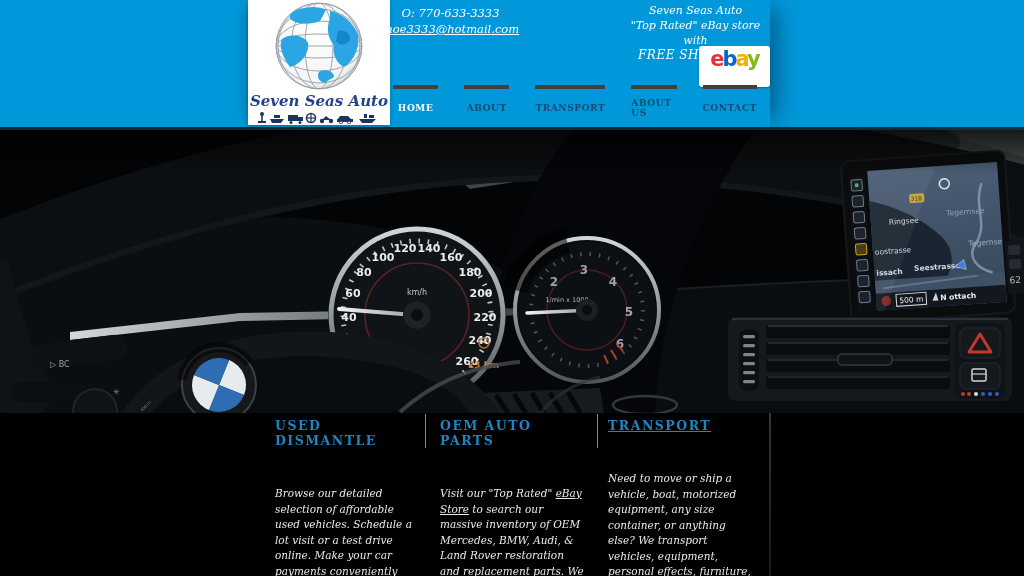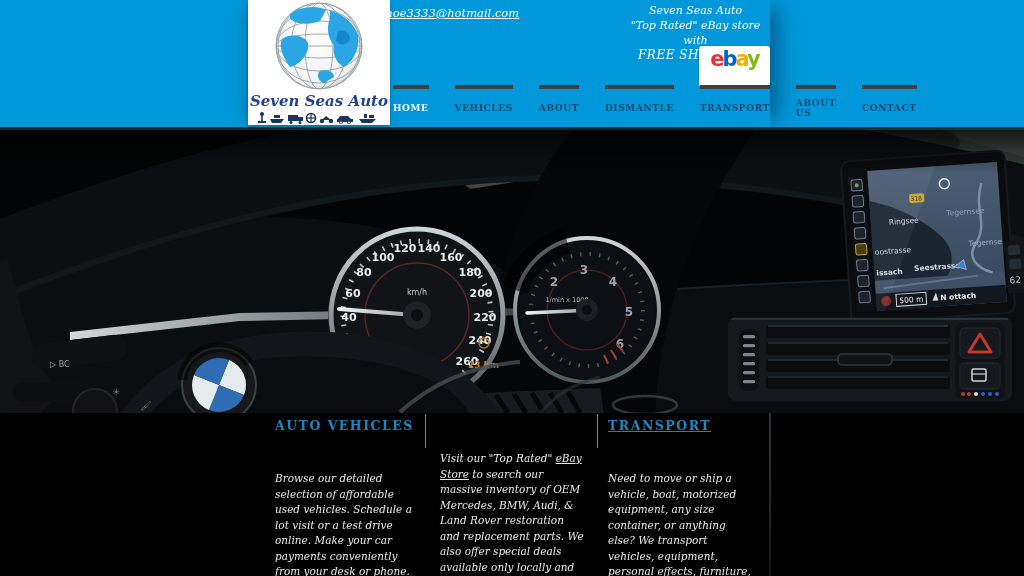--- a/index.html
+++ b/index.html
@@ -109,37 +109,36 @@
           <circle cx="85" cy="11.5" r="1.5" fill="#fff" stroke="#1d3461"></circle>
             <circle cx="93" cy="11.5" r="1.5" fill="#fff" stroke="#1d3461"></circle>
 
           <path d="M103 8 L120 8 L116 12 L106 12 Z"></path>
             <rect x="108" y="3" width="3" height="4"></rect>
             <rect x="113" y="4" width="5" height="3"></rect>
         </svg>
       </div>
 
       <div class="contact">
+        <div>O: 770-633-3333</div>
         <div><a href="#">moe3333@hotmail.com</a></div>
       </div>
 
       <div class="promo">
         <div>Seven Seas Auto</div>
         <div>"Top Rated" eBay store with</div>
         <div class="free">FREE SHIPPING!</div>
       </div>
       <div class="ebay-box">
         <span style="color:#e53238">e</span><span style="color:#0064d2">b</span><span style="color:#f5af02">a</span><span style="color:#86b817">y</span>
       </div>
 
       <div class="nav">
         <div class="nav-tab active">HOME</div>
-        <div class="nav-tab">VEHICLES</div>
         <div class="nav-tab">ABOUT</div>
-        <div class="nav-tab">DISMANTLE</div>
         <div class="nav-tab">TRANSPORT</div>
         <div class="nav-tab">ABOUT US</div>
         <div class="nav-tab">CONTACT</div>
       </div>
     </div>
   </div>
 
   <div class="hero">
   <svg width="1024" height="287" viewBox="0 0 1024 287">
     <defs>
@@ -391,25 +390,26 @@
     <rect x="0" y="0" width="1024" height="3" fill="#1d3d4d" opacity="0.65"></rect>
   </svg>
   </div>
 
   <div class="bottom">
     <div class="vsep" style="left:425px"></div>
     <div class="vsep" style="left:597px"></div>
     <div class="redge"></div>
 
     <div class="col" style="left:275px;width:140px">
-      <div class="col-title">AUTO VEHICLES</div>
+      <div class="col-title">USED DISMANTLE</div>
       <div class="col-body">Browse our detailed selection of affordable used vehicles. Schedule a lot visit or a test drive online. Make your car payments conveniently from your desk or phone.</div>
     </div>
 
     <div class="col" style="left:440px;width:145px">
+      <div class="col-title">OEM AUTO PARTS</div>
       <div class="col-body"><span>Visit our "Top Rated" </span><a href="#">eBay Store</a><span> to search our massive inventory of OEM Mercedes, BMW, Audi, &amp; Land Rover restoration and replacement parts. We also offer special deals available only locally and online at SevenSeasAuto.com</span></div>
     </div>
 
     <div class="col" style="left:608px;width:145px">
       <div class="col-title link">TRANSPORT</div>
       <div class="col-body">Need to move or ship a vehicle, boat, motorized equipment, any size container, or anything else? We transport vehicles, equipment, personal effects, furniture, etc. - offering the best rates in the country as a preferred member of CentralDispatch.com and other transport outfits. Our 15+ year relationship with these</div>
     </div>
   </div>
 
 </div>

